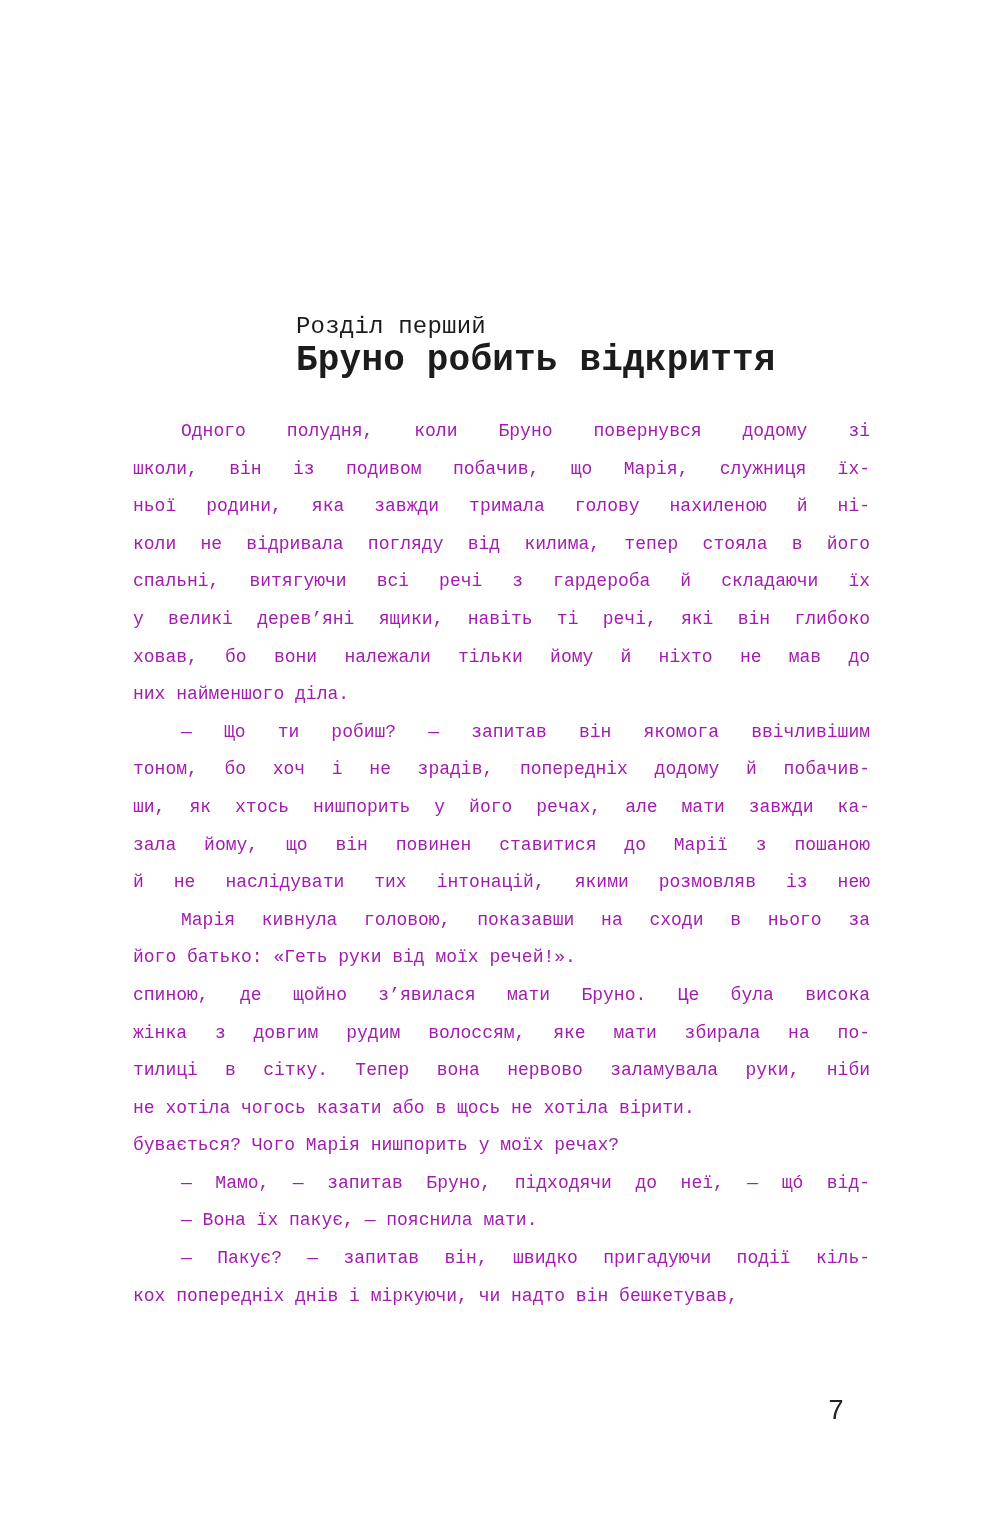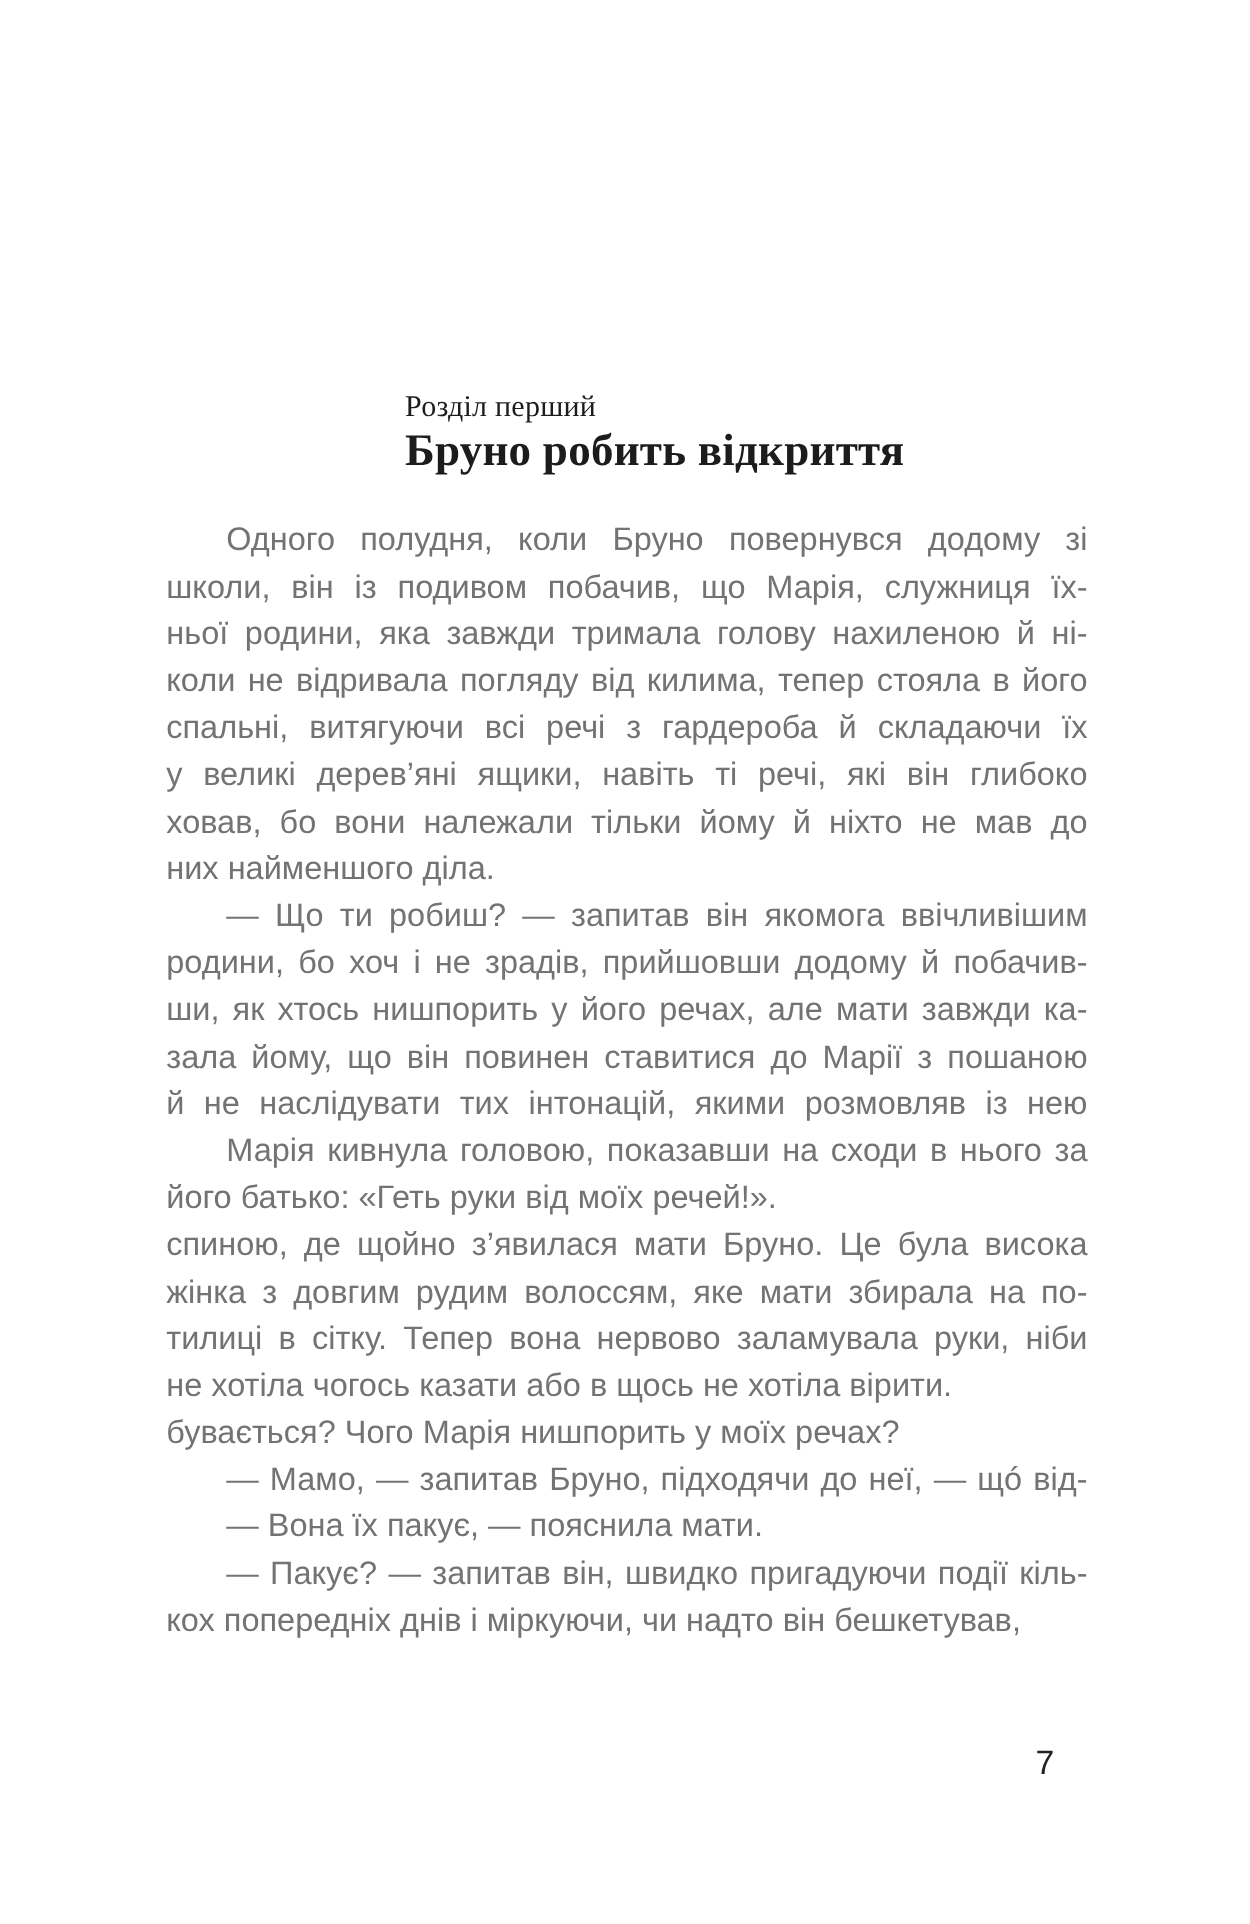--- a/index.html
+++ b/index.html
@@ -9,46 +9,46 @@
   }
   .page {
     position: relative;
     width: 1000px;
     height: 1539px;
     background: #ffffff;
     overflow: hidden;
   }
   .chapter-heading {
     position: absolute;
-    left: 324px;
+    left: 296px;
     top: 311px;
-    font-family: Liberation Serif, serif;
+    font-family: Liberation Mono, monospace;
     color: #1c1c1c;
   }
   .chapter-kicker {
     font-size: 24px;
     line-height: 31px;
     font-weight: 400;
     letter-spacing: 0.2px;
   }
   .chapter-title {
     font-size: 36px;
     line-height: 37px;
     font-weight: 700;
     letter-spacing: 0.2px;
   }
   .body-text {
     position: absolute;
     left: 133px;
     top: 413px;
     width: 737px;
-    font-family: Liberation Sans, sans-serif;
-    font-size: 26px;
+    font-family: Liberation Mono, monospace;
+    font-size: 18px;
     line-height: 37.6px;
-    color: #737373;
+    color: #a21caf;
   }
   .line {
     text-align: justify;
     text-align-last: justify;
     white-space: normal;
   }
   .line.last {
     text-align: right;
     text-align-last: left;
   }
@@ -80,21 +80,21 @@
   <div class="body-text">
       <div class="line first">Одного полудня, коли Бруно повернувся додому зі</div>
       <div class="line">школи, він із подивом побачив, що Марія, служниця їх-</div>
       <div class="line">ньої родини, яка завжди тримала голову нахиленою й ні-</div>
       <div class="line">коли не відривала погляду від килима, тепер стояла в його</div>
       <div class="line">спальні, витягуючи всі речі з гардероба й складаючи їх</div>
       <div class="line">у великі дерев’яні ящики, навіть ті речі, які він глибоко</div>
       <div class="line">ховав, бо вони належали тільки йому й ніхто не мав до</div>
       <div class="line last">них найменшого діла.</div>
       <div class="line first">— Що ти робиш? — запитав він якомога ввічливішим</div>
-      <div class="line">родини, бо хоч і не зрадів, прийшовши додому й побачив-</div>
+      <div class="line">тоном, бо хоч і не зрадів, попередніх додому й побачив-</div>
       <div class="line">ши, як хтось нишпорить у його речах, але мати завжди ка-</div>
       <div class="line">зала йому, що він повинен ставитися до Марії з пошаною</div>
       <div class="line">й не наслідувати тих інтонацій, якими розмовляв із нею</div>
       <div class="line first">Марія кивнула головою, показавши на сходи в нього за</div>
       <div class="line last">його батько: «Геть руки від моїх речей!».</div>
       <div class="line">спиною, де щойно з’явилася мати Бруно. Це була висока</div>
       <div class="line">жінка з довгим рудим волоссям, яке мати збирала на по-</div>
       <div class="line">тилиці в сітку. Тепер вона нервово заламувала руки, ніби</div>
       <div class="line last">не хотіла чогось казати або в щось не хотіла вірити.</div>
       <div class="line last">бувається? Чого Марія нишпорить у моїх речах?</div>

